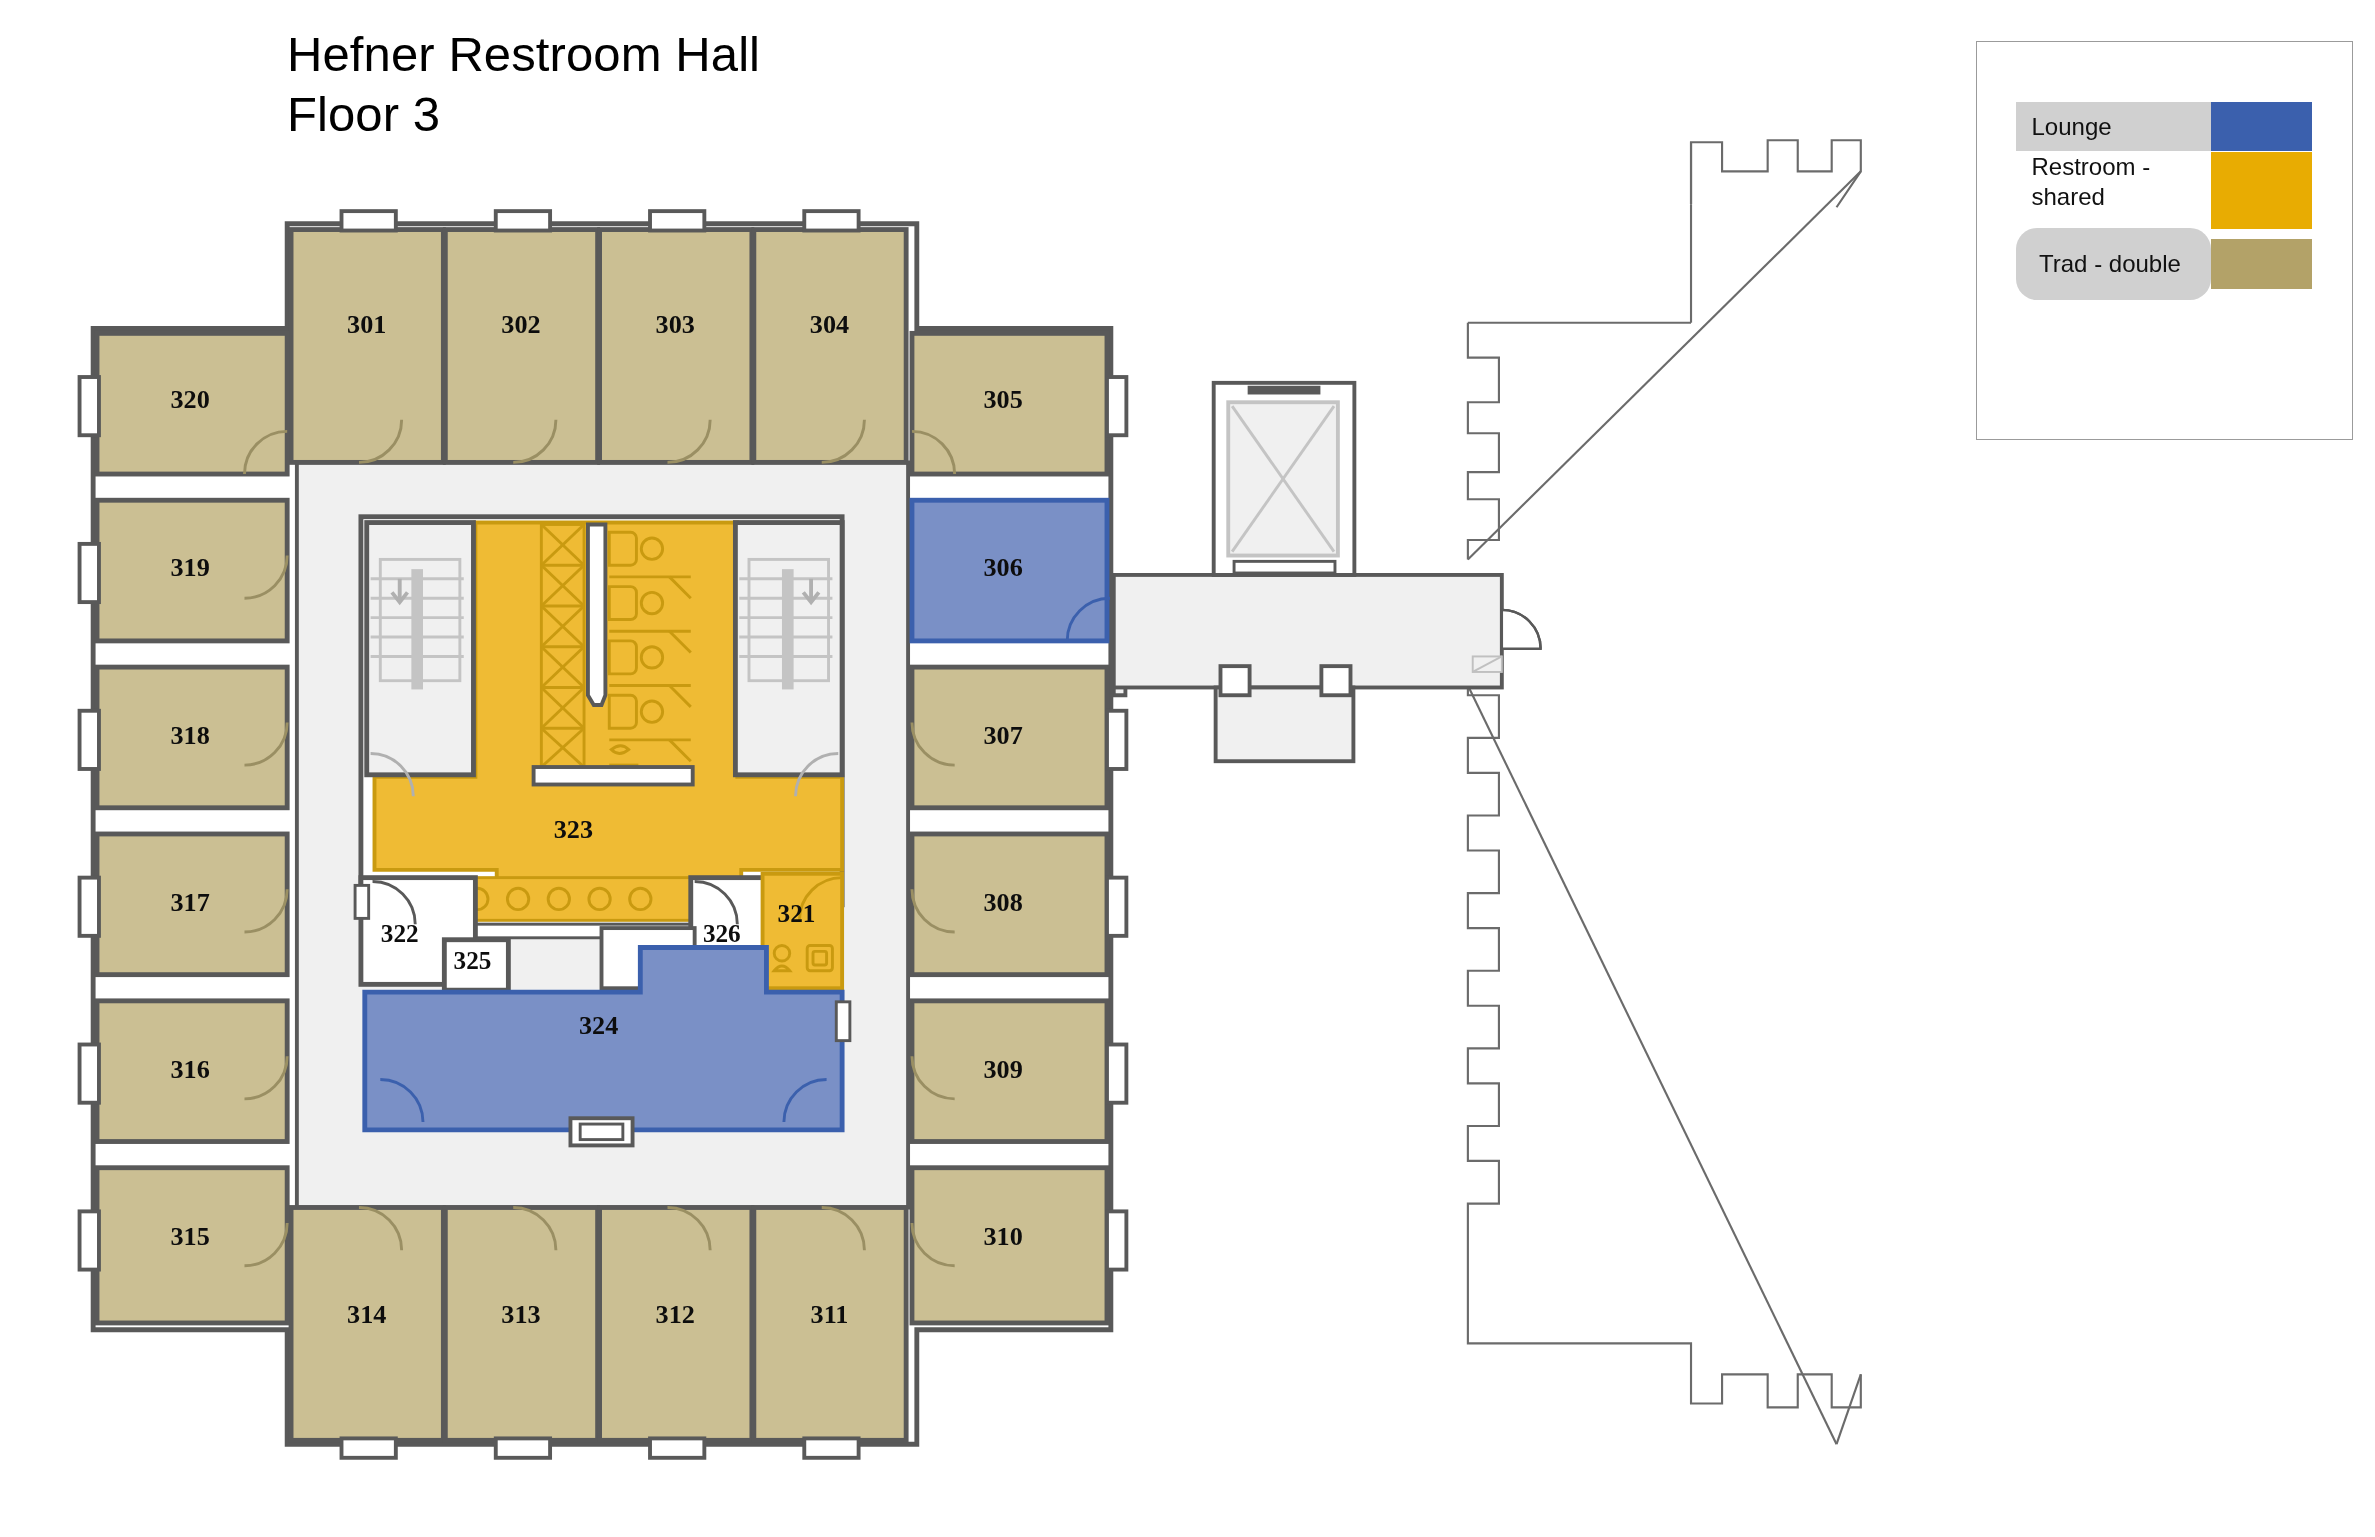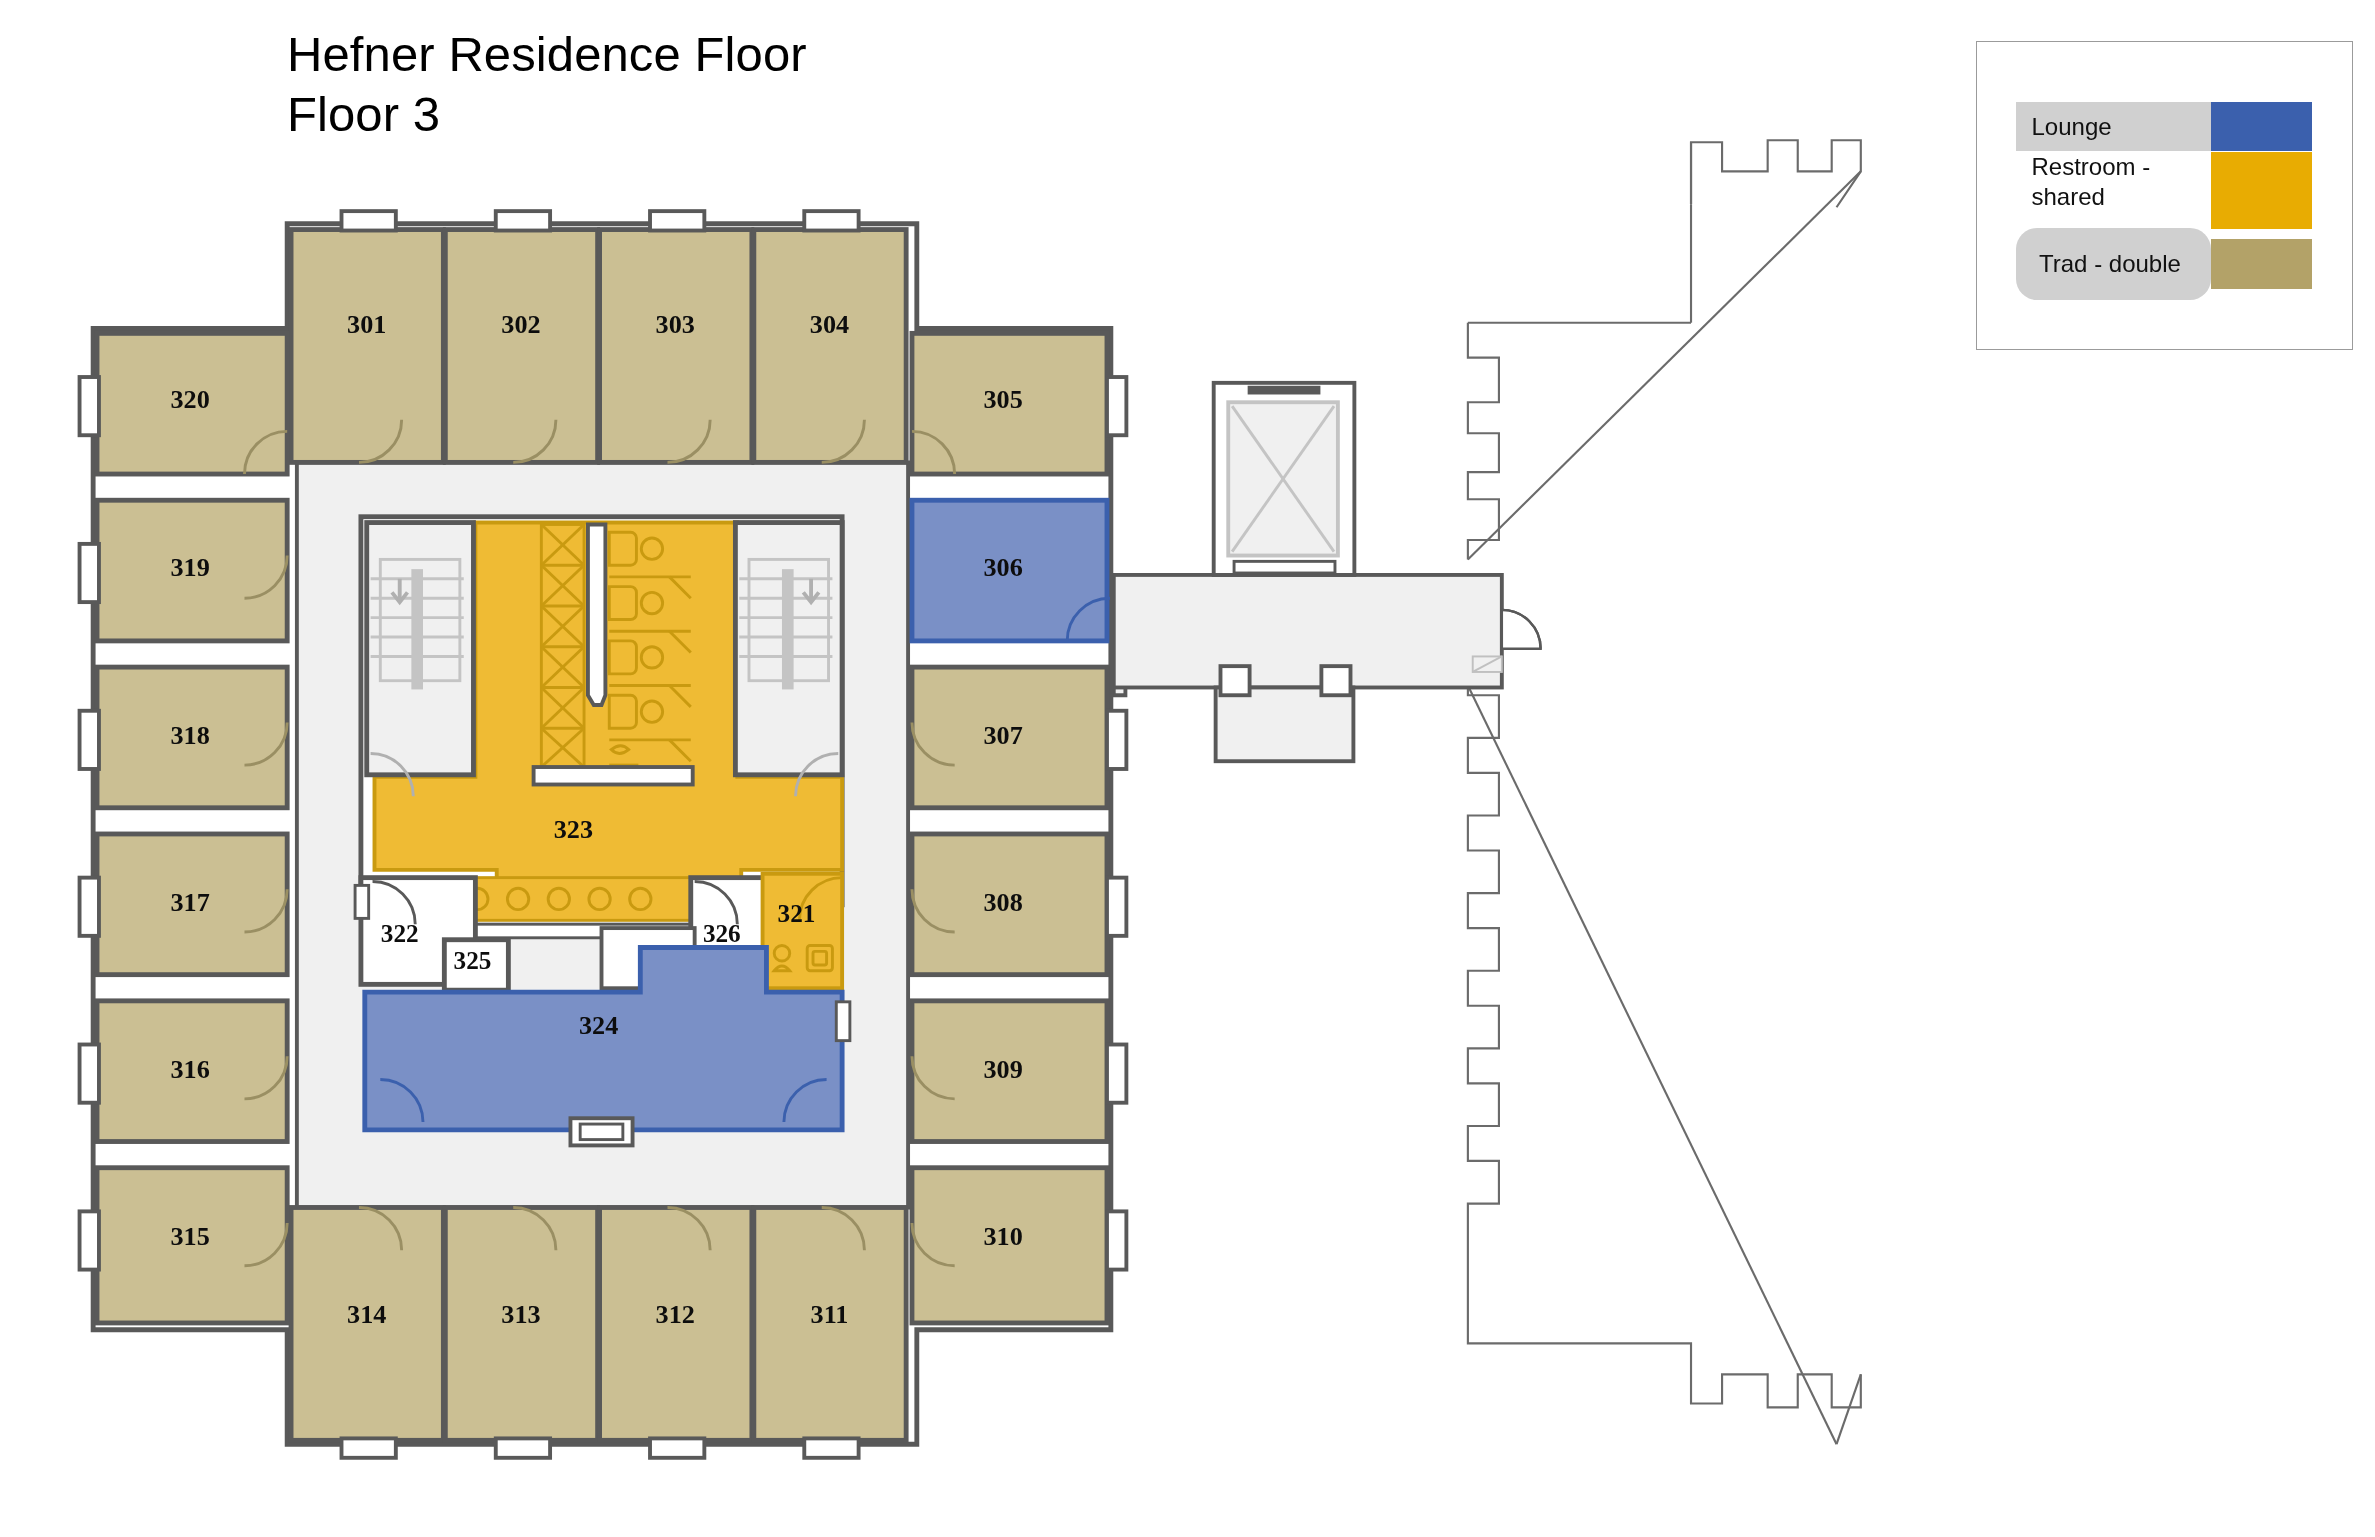--- a/index.html
+++ b/index.html
@@ -4,21 +4,21 @@
 <style>
   html,body{margin:0;padding:0;background:#ffffff;}
   body{width:2375px;height:1537px;position:relative;overflow:hidden;
        font-family:"Liberation Sans","DejaVu Sans",sans-serif;}
 
   
   #title-block{position:absolute;left:287px;top:25px;}
   #title-block div{font-size:49px;line-height:1.22;color:#000;letter-spacing:0.1px;}
 
   
-  #legend{position:absolute;left:1976px;top:41px;width:377px;height:309px;
+  #legend{position:absolute;left:1976px;top:41px;width:377px;height:399px;
           border:1.6px solid #9b9b9b;background:#fff;box-sizing:border-box;}
   .legend-row{position:absolute;left:39px;display:flex;align-items:stretch;width:296px;}
   .legend-label{flex:1;display:flex;align-items:center;font-size:24px;color:#111;
                 padding-left:15.5px;box-sizing:border-box;line-height:1.25;}
   .legend-label.banded{background:#d0d0d0;}
   .legend-swatch{width:101px;flex:0 0 101px;}
   #legend-row-0{top:60px;height:49px;}
   #legend-row-1{top:110px;height:77px;}
   #legend-row-2{top:186px;height:72px;}
   #legend-row-1 .legend-label{align-items:flex-start;padding-top:0;}
@@ -31,21 +31,21 @@
   #plan svg{position:absolute;left:0;top:0;}
 
   .rmlabel{font-family:"Liberation Serif","DejaVu Serif",serif;
            font-weight:bold;fill:#0d0d0d;text-anchor:middle;
            dominant-baseline:middle;}
 </style>
 </head>
 <body>
 
 <div id="title-block">
-  <div>Hefner Residence Floor</div>
+  <div>Hefner Restroom Hall</div>
   <div>Floor 3</div>
 </div>
 
 <div id="legend">
   <div class="legend-row" id="legend-row-0">
     <div class="legend-label banded">Lounge</div>
     <div class="legend-swatch" style="background: rgb(59, 96, 173);"></div>
   </div>
   <div class="legend-row" id="legend-row-1">
     <div class="legend-label">Restroom - shared</div>

